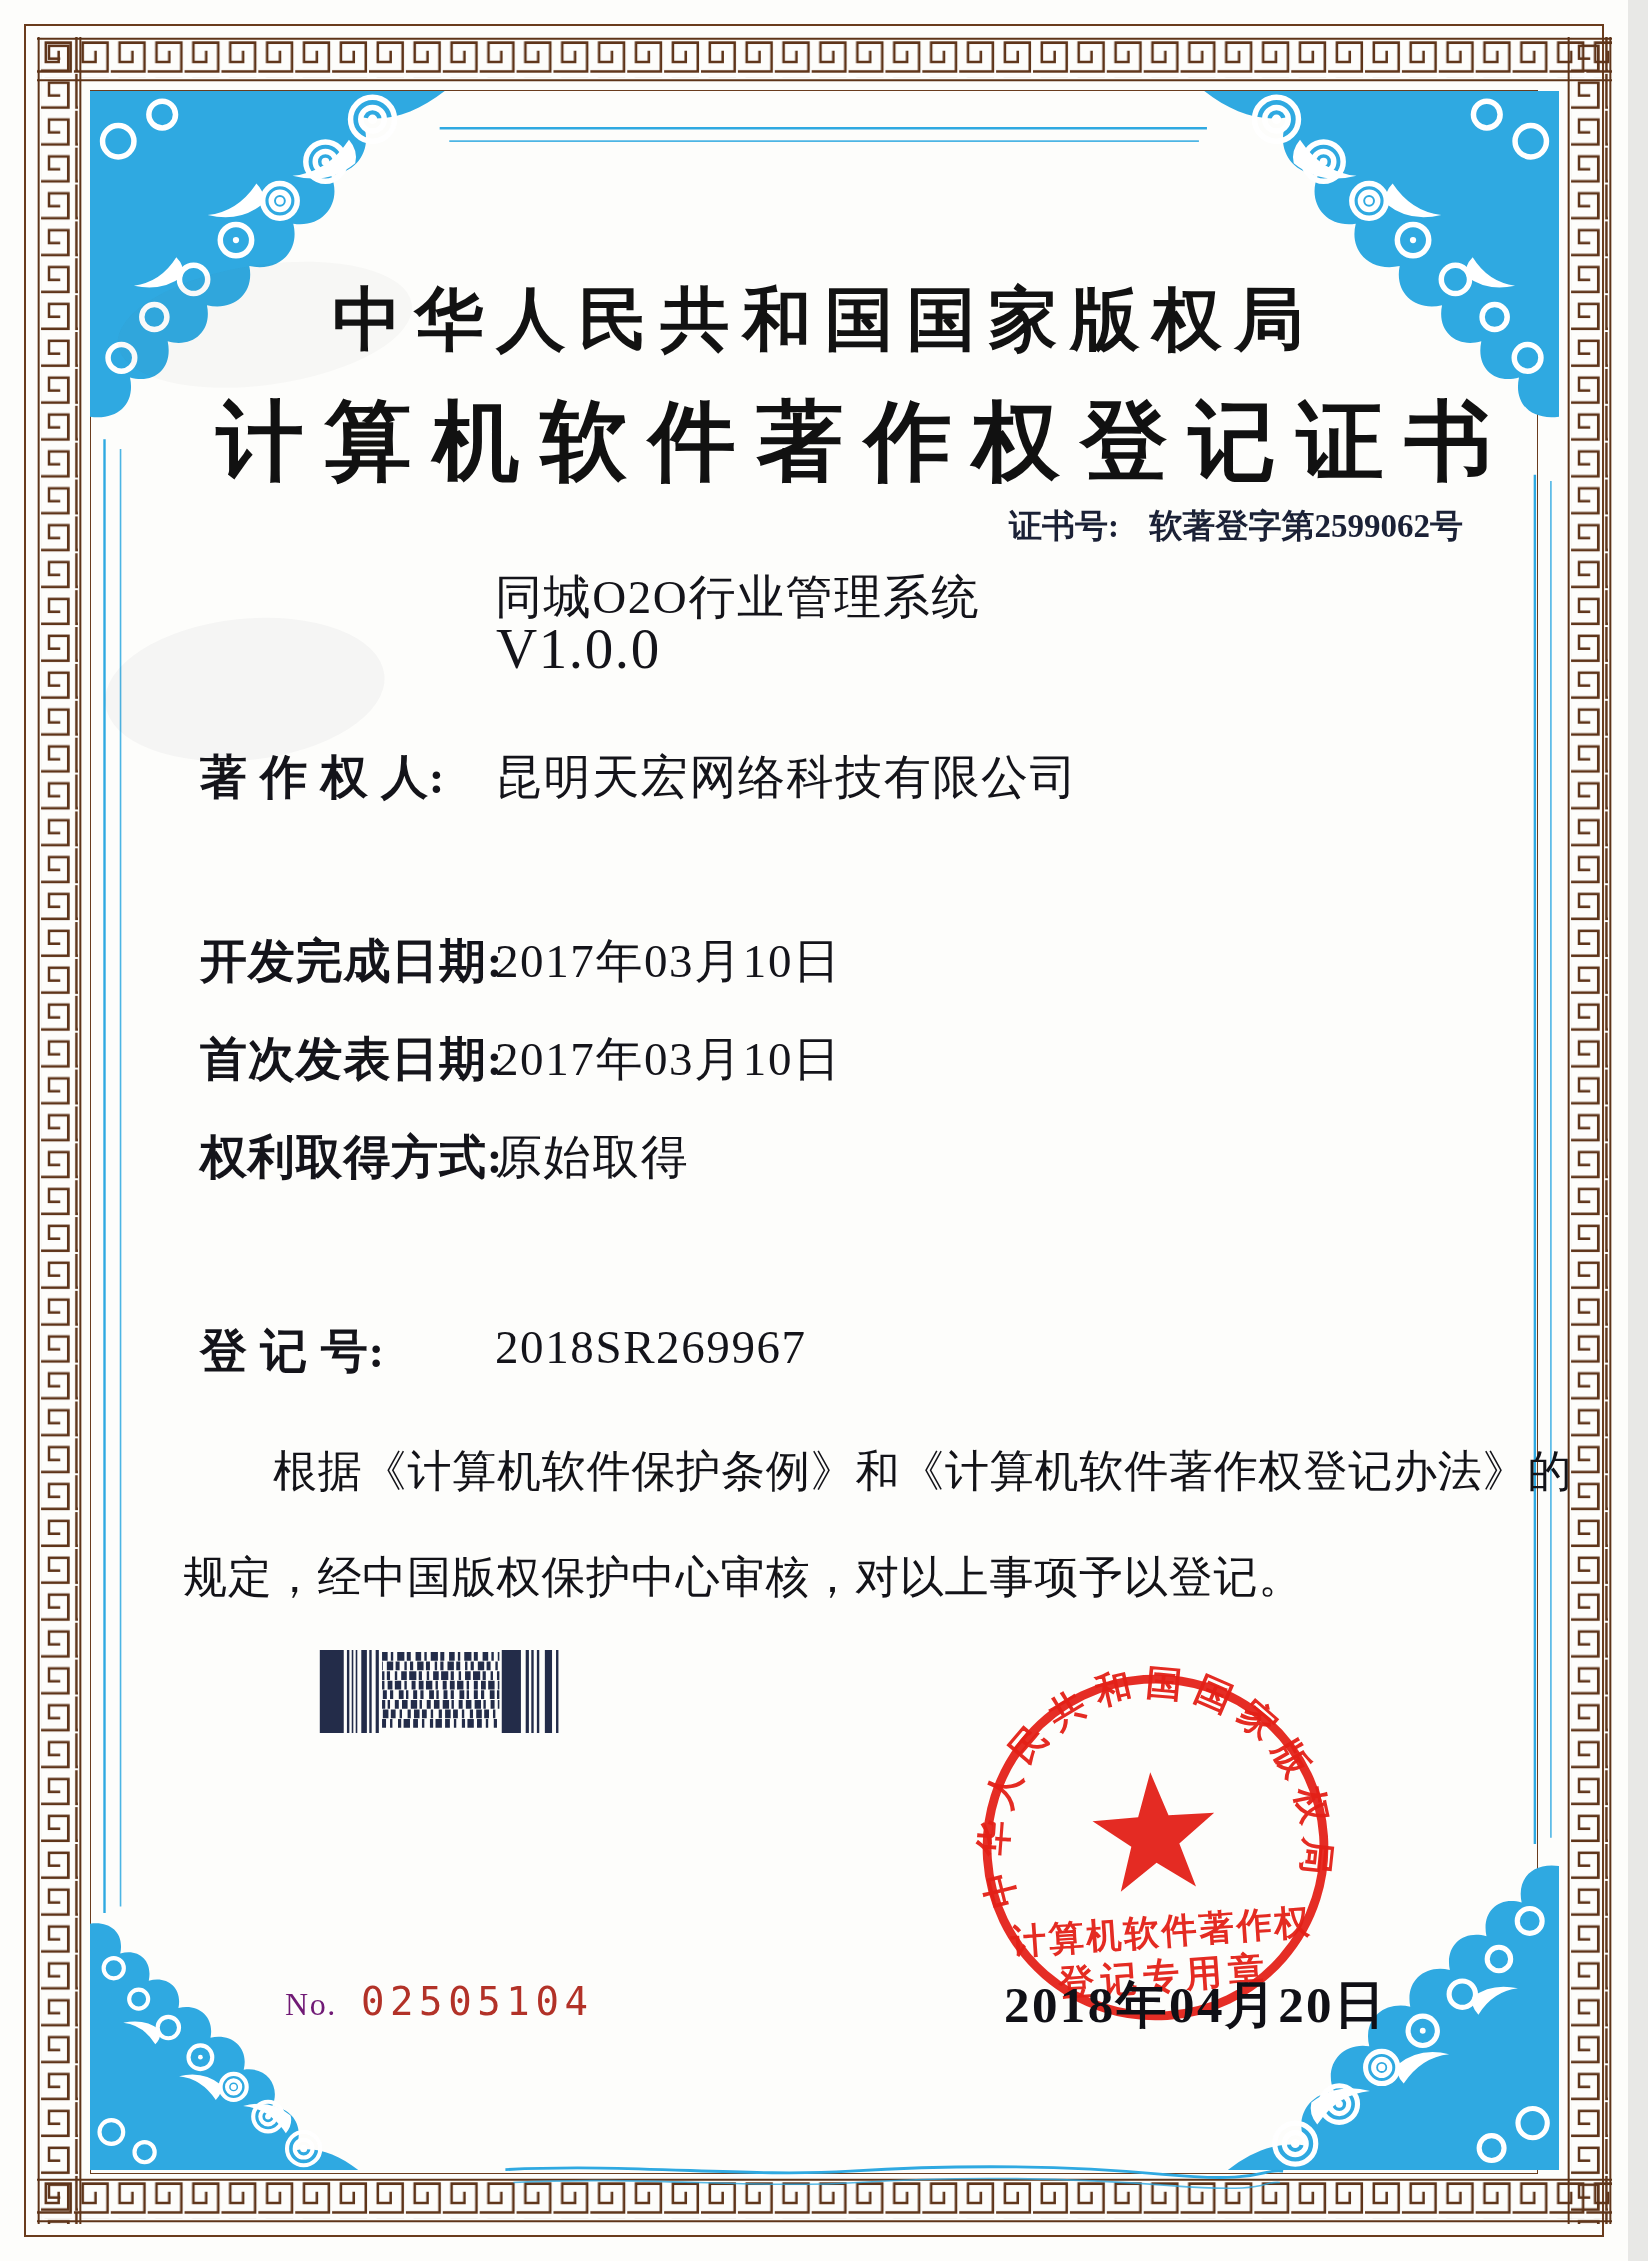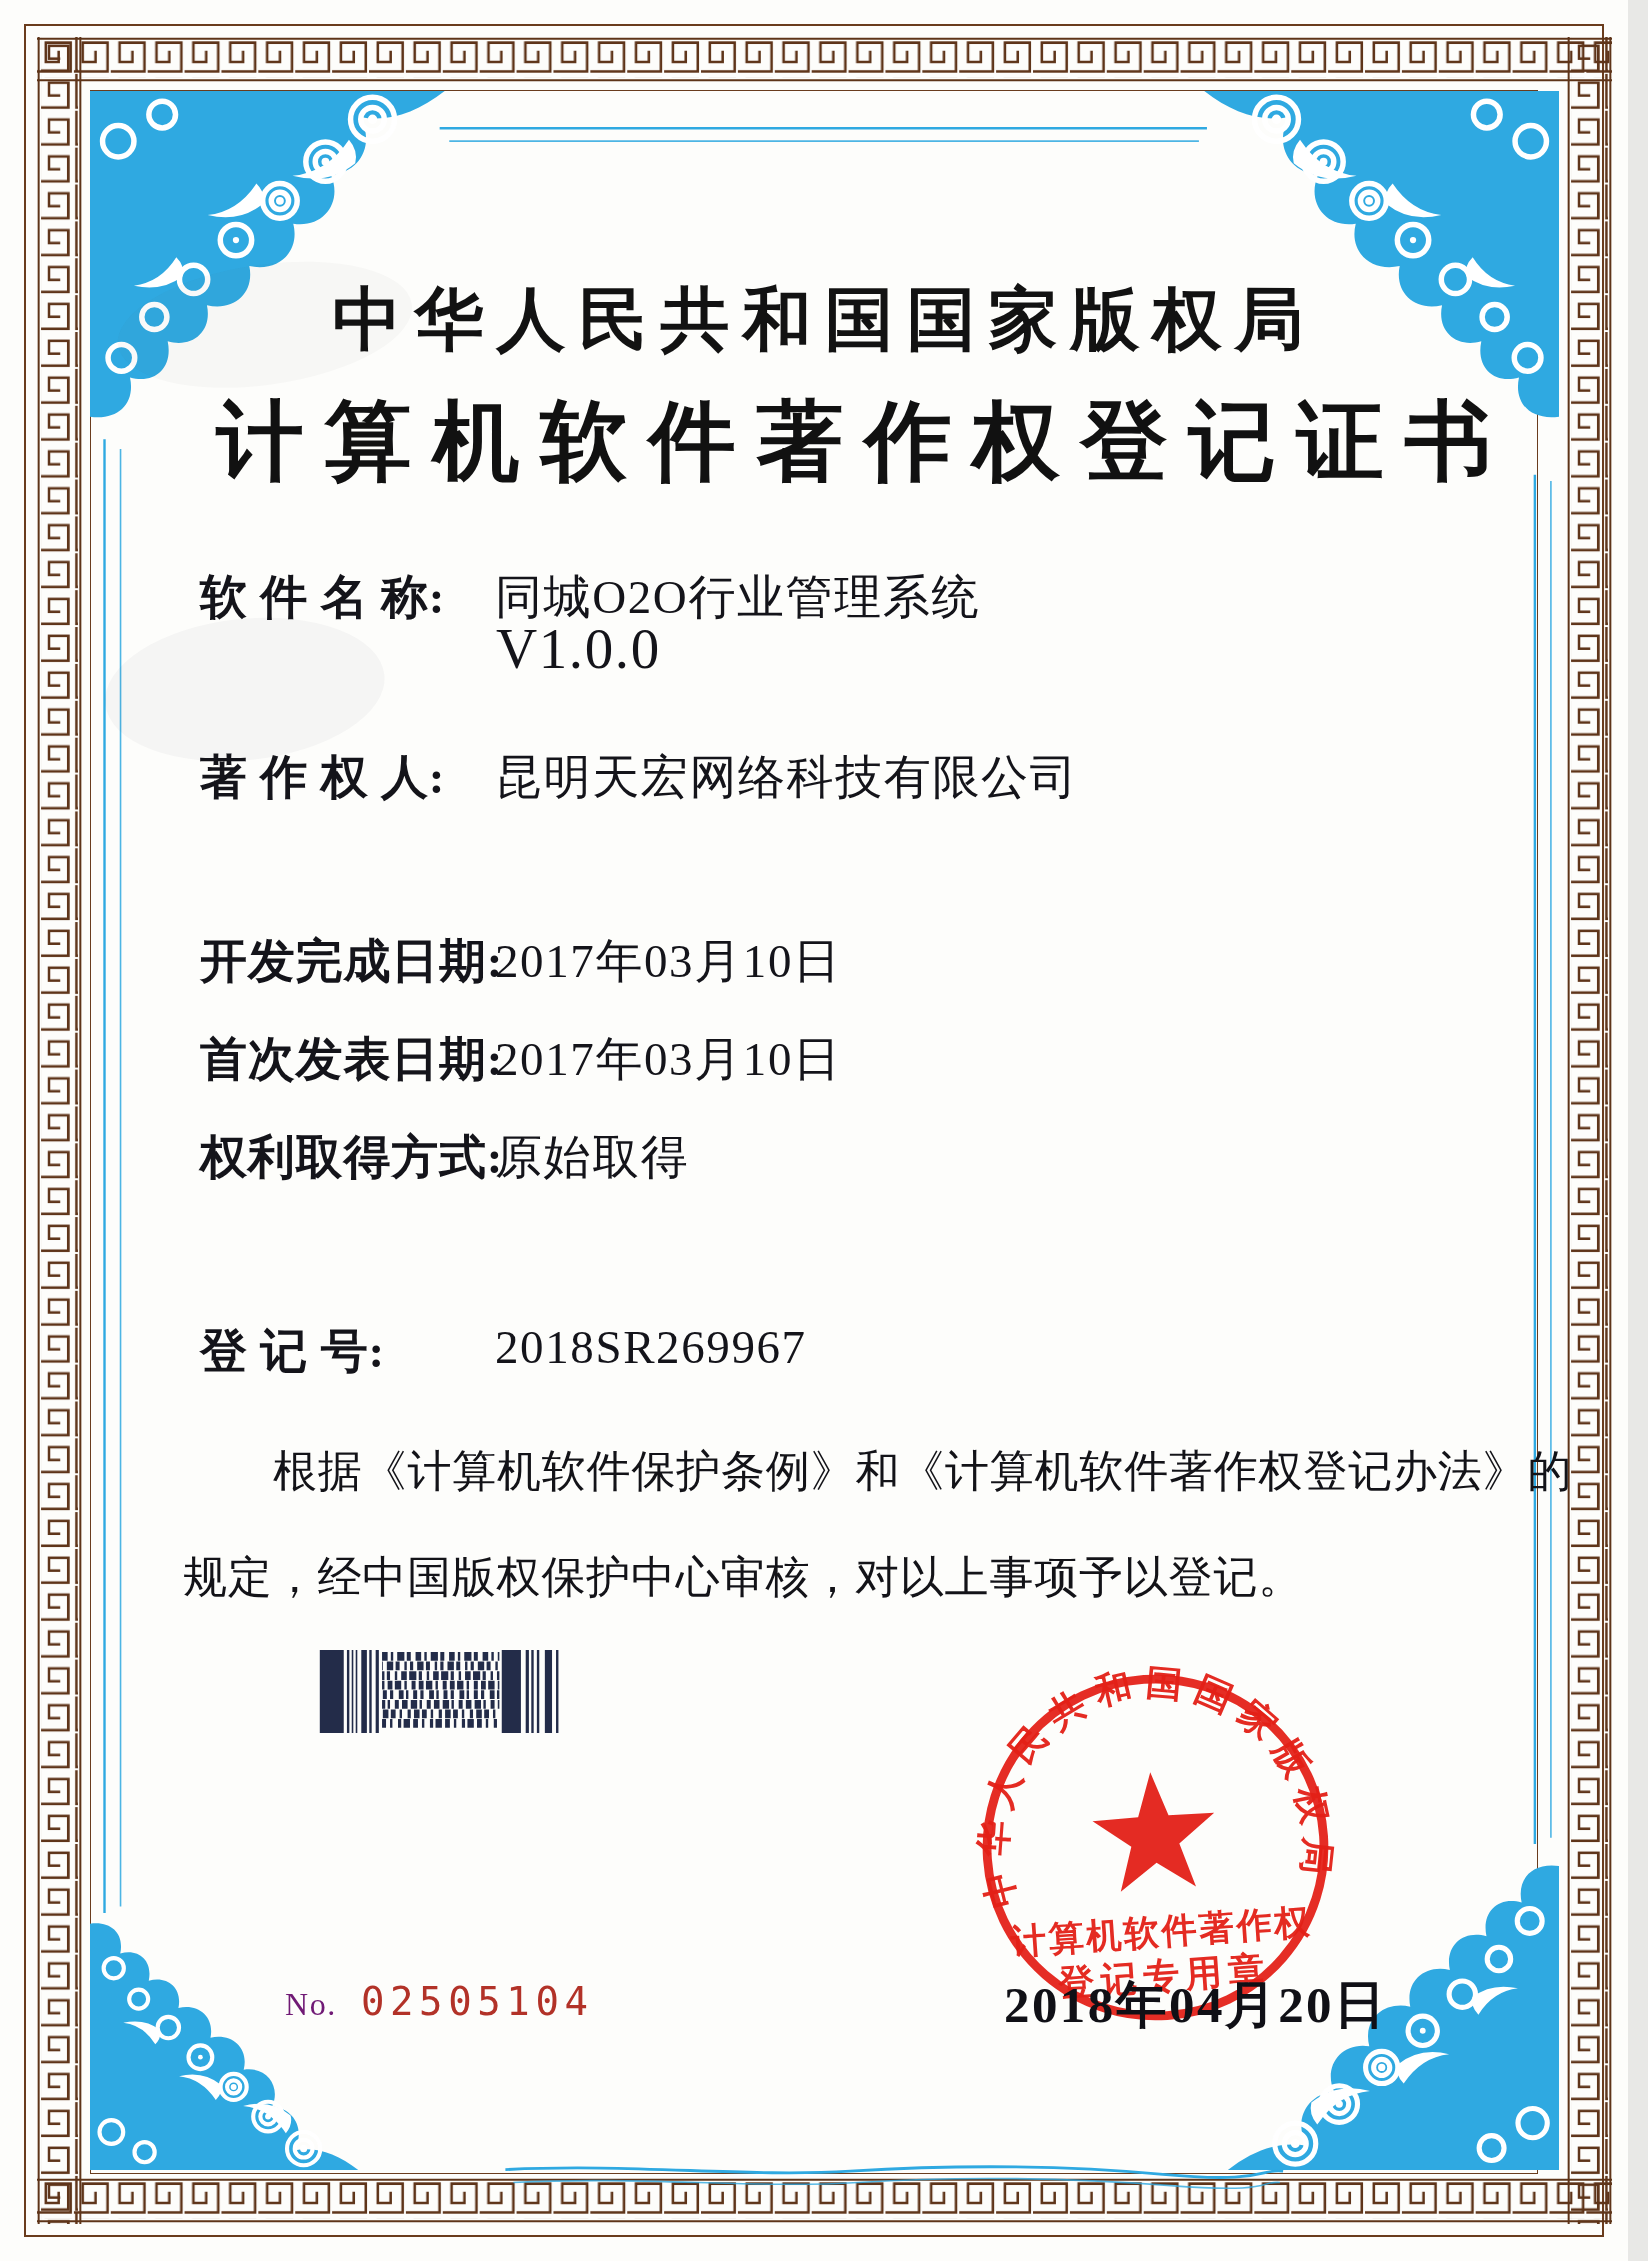--- a/index.html
+++ b/index.html
@@ -163,23 +163,26 @@
     <line x1="1934" y1="600" x2="1934" y2="2292" stroke="#2fa9e1" stroke-width="2" opacity="0.85"></line>
     <path d="M630,2706 C790,2698 930,2716 1060,2708 S1320,2700 1450,2712 S1570,2704 1600,2708" fill="none" stroke="#2fa9e1" stroke-width="3.5"></path>
     <path d="M640,2722 C800,2714 940,2730 1070,2722 S1330,2716 1460,2726 S1570,2720 1596,2722" fill="none" stroke="#2fa9e1" stroke-width="2" opacity="0.8"></path>
     <ellipse cx="330" cy="405" rx="185" ry="75" fill="#4a4a55" opacity="0.035" transform="rotate(-8 330 405)"></ellipse>
     <ellipse cx="305" cy="860" rx="175" ry="88" fill="#4a4a55" opacity="0.045" transform="rotate(-6 305 860)"></ellipse>
   </svg>
 
   <div class="issuer-title nowrap">中华人民共和国国家版权局</div>
   <div class="doc-title nowrap">计算机软件著作权登记证书</div>
 
+  <div class="certno nowrap">
+    <span>证书号:</span>
+    <span>软著登字第2599062号</span>
+  </div>
 
   <div class="row nowrap" style="top:566px">
-    <span class="lab">软 件 名 称:</span>
     <span class="val">同城O2O行业管理系统</span>
   </div>
   <div class="version-line nowrap">V1.0.0</div>
 
   <div class="row nowrap" style="top:746px">
     <span class="lab">著 作 权 人:</span>
     <span class="val">昆明天宏网络科技有限公司</span>
   </div>
 
   <div class="row nowrap" style="top:930px">

